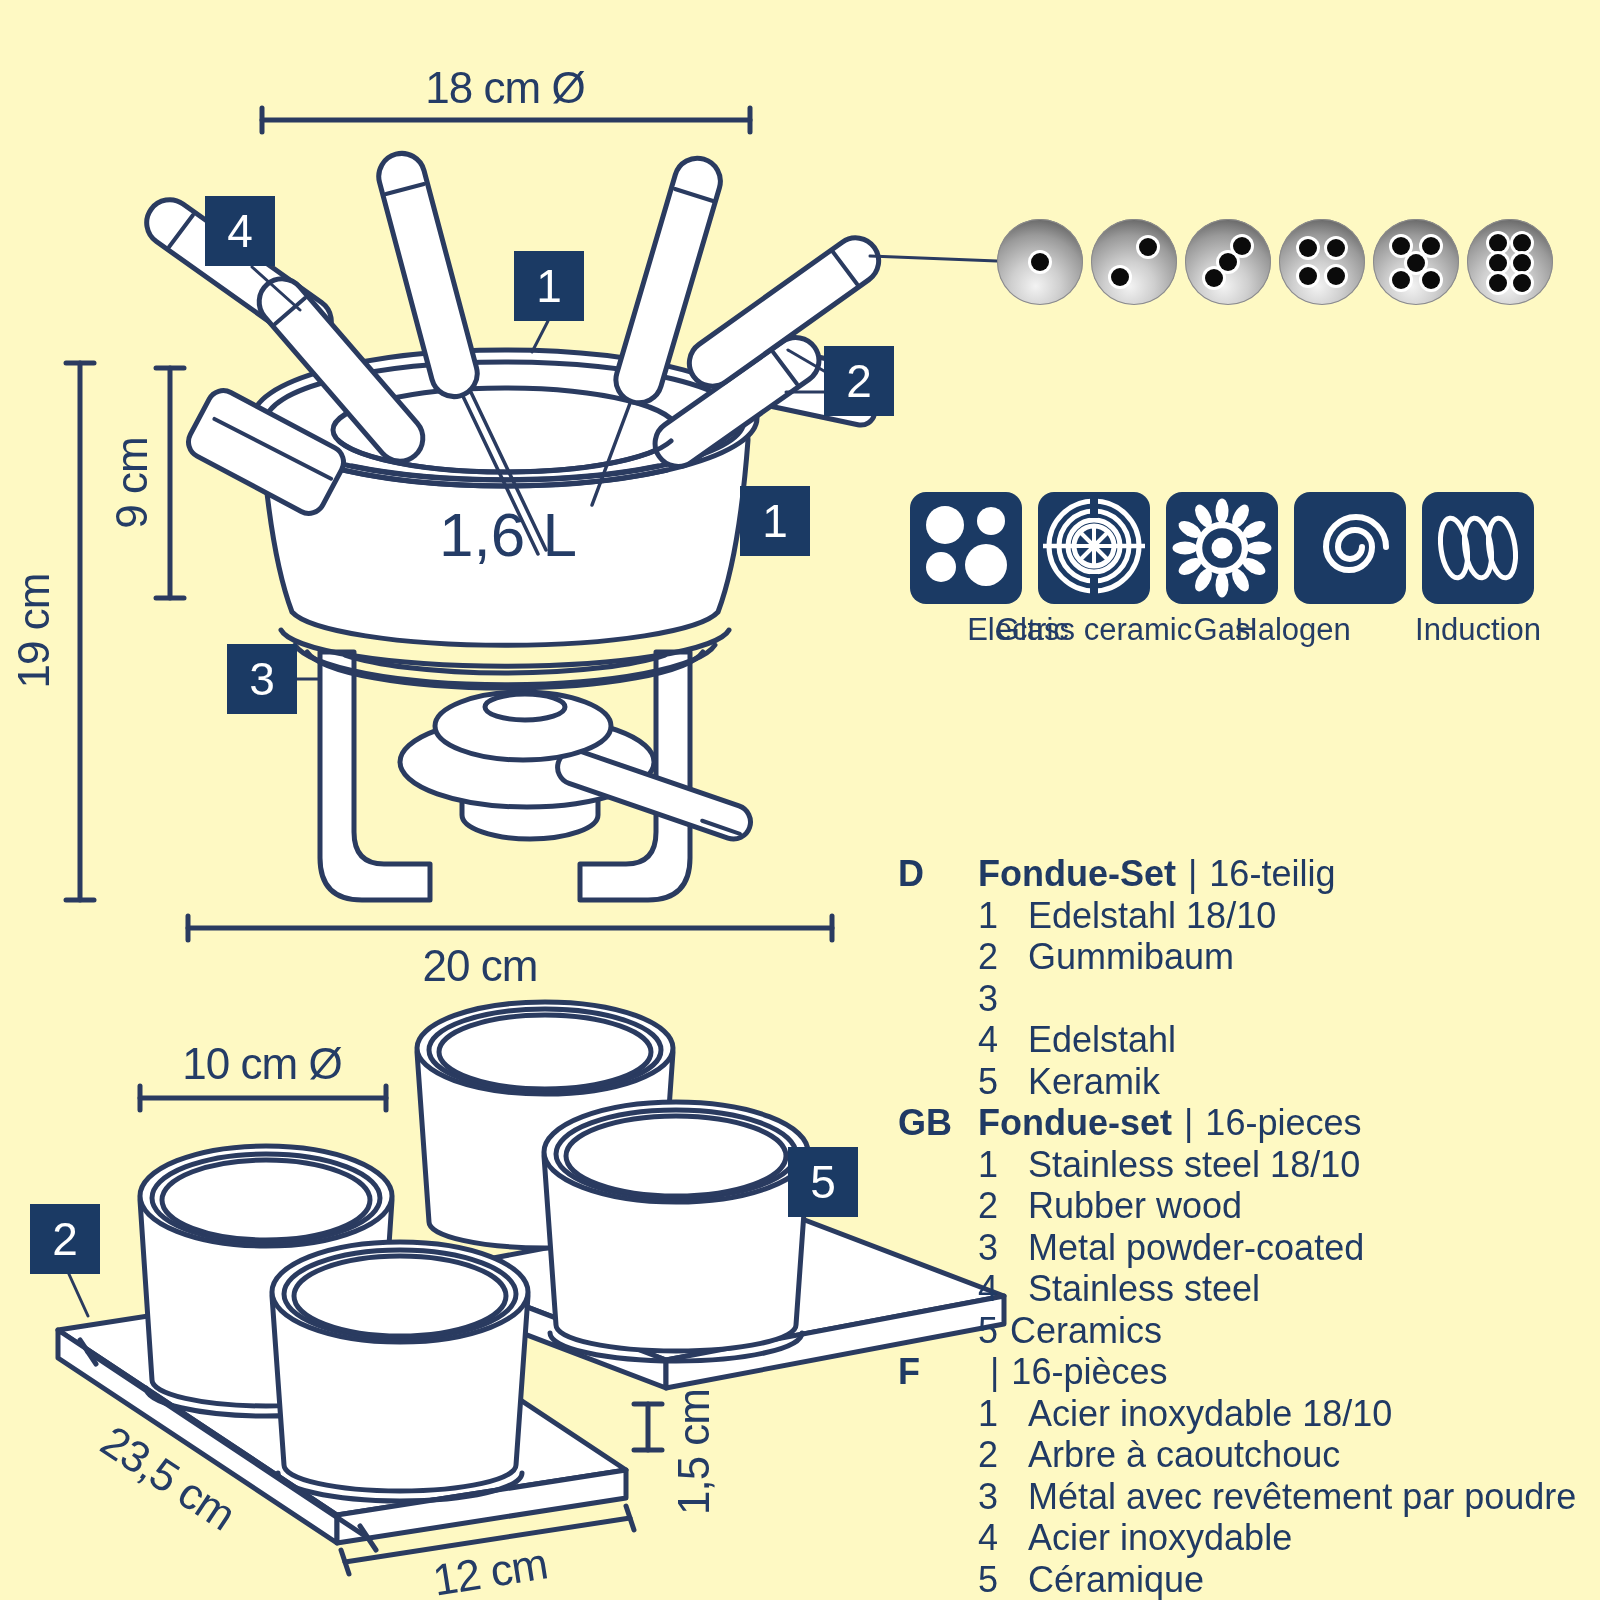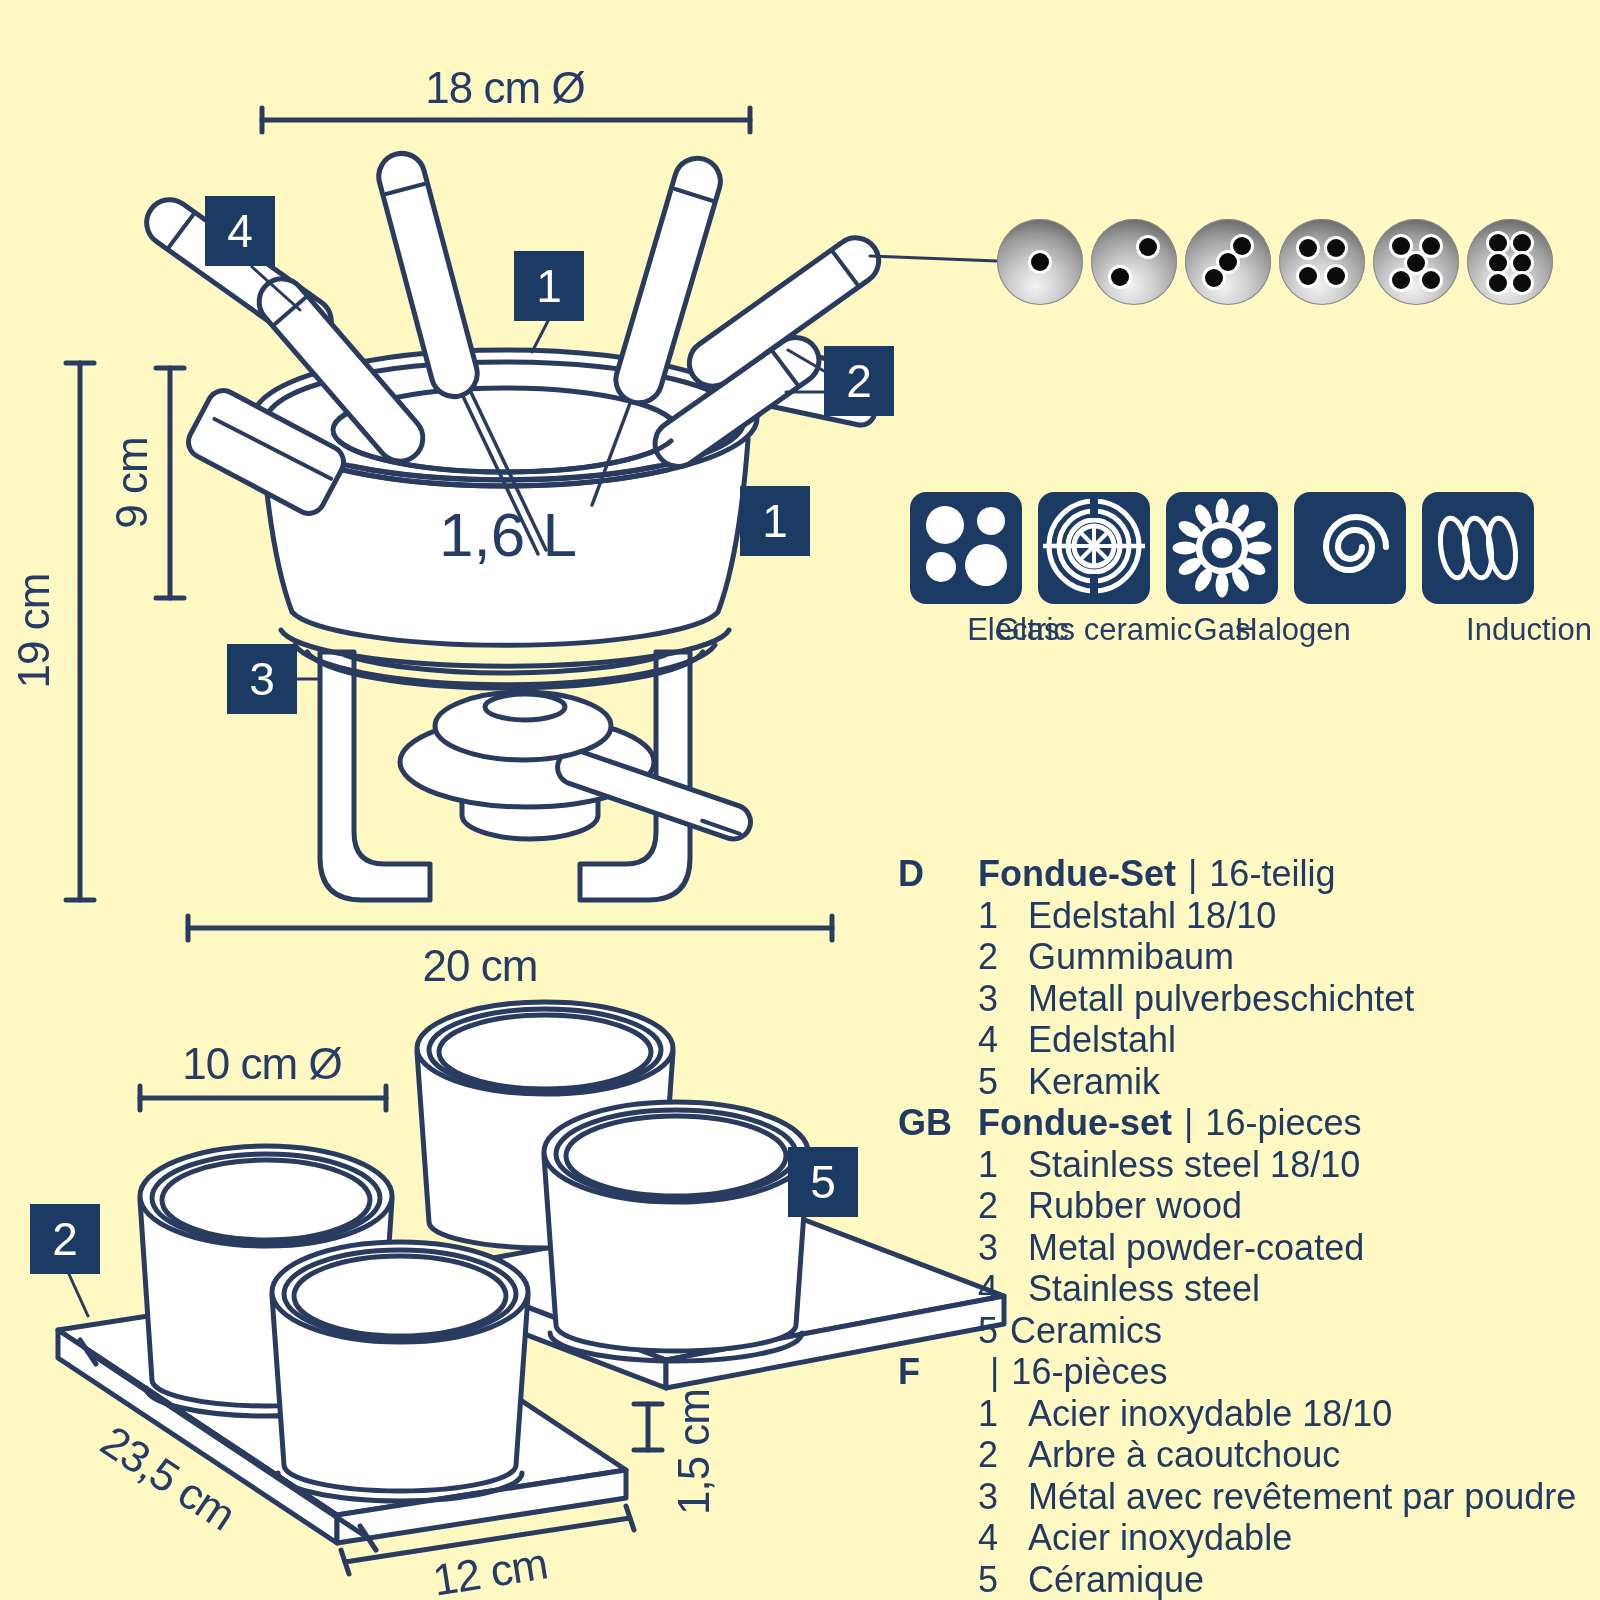--- a/index.html
+++ b/index.html
@@ -316,21 +316,21 @@
       <g fill="none" stroke="#fff" stroke-width="5">
         <ellipse transform="rotate(-8 34 58)" cx="34" cy="58" rx="13" ry="30"></ellipse>
         <ellipse transform="rotate(-8 58 58)" cx="58" cy="58" rx="13" ry="30"></ellipse>
         <ellipse transform="rotate(-8 82 58)" cx="82" cy="58" rx="13" ry="30"></ellipse>
       </g>
     </svg>
     <div class="hlabel" style="left:1018px">Electric</div>
     <div class="hlabel" style="left:1094px">Glass ceramic</div>
     <div class="hlabel" style="left:1222px">Gas</div>
     <div class="hlabel" style="left:1293px">Halogen</div>
-    <div class="hlabel" style="left:1529px">Induction</div>
+    <div class="hlabel" style="left:1478px">Induction</div>
   </div>
 
   <div class="legend">
 
     <div class="lg-row">
       <span class="lg-code">D</span>
       <span class="lg-title">Fondue-Set</span>
       <span class="lg-sep">|</span>
       <span>16-teilig</span>
     </div>
@@ -340,21 +340,20 @@
         <span>Edelstahl 18/10</span>
       </div>
     <div class="lg-row">
         <span class="lg-ind"></span>
         <span class="lg-n">2</span>
         <span>Gummibaum</span>
       </div>
     <div class="lg-row">
         <span class="lg-ind"></span>
         <span class="lg-n">3</span>
-        <span>Metall pulverbeschichtet</span>
       </div>
     <div class="lg-row">
         <span class="lg-ind"></span>
         <span class="lg-n">4</span>
         <span>Edelstahl</span>
       </div>
     <div class="lg-row">
         <span class="lg-ind"></span>
         <span class="lg-n">5</span>
         <span>Keramik</span>

